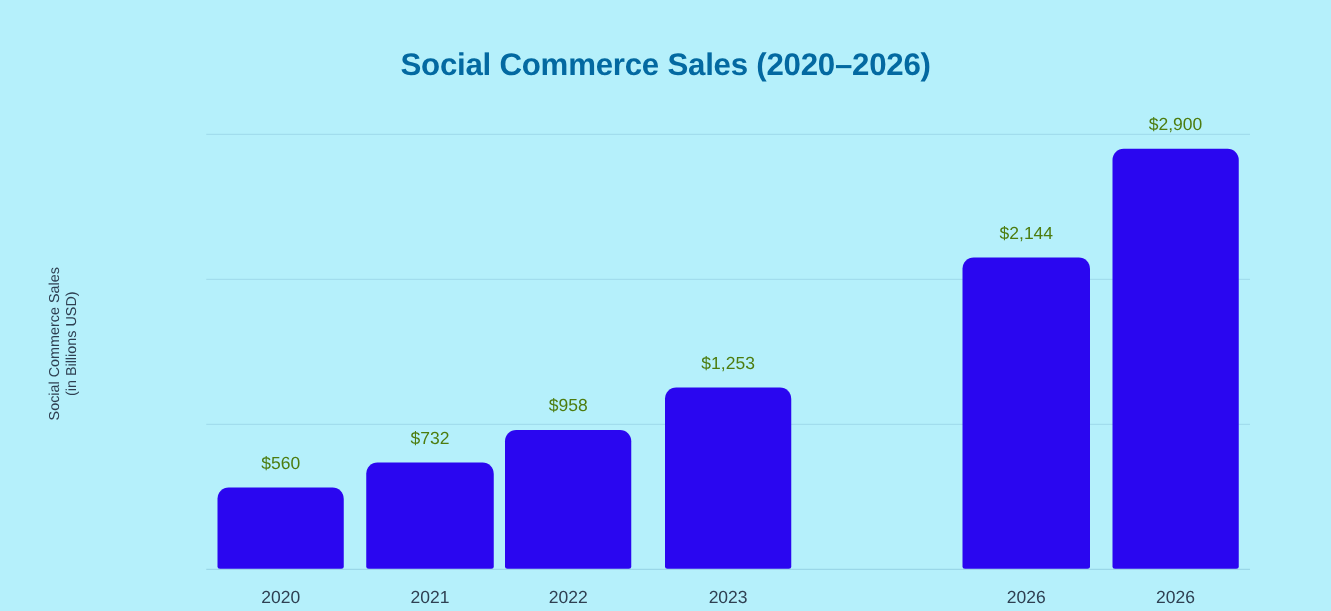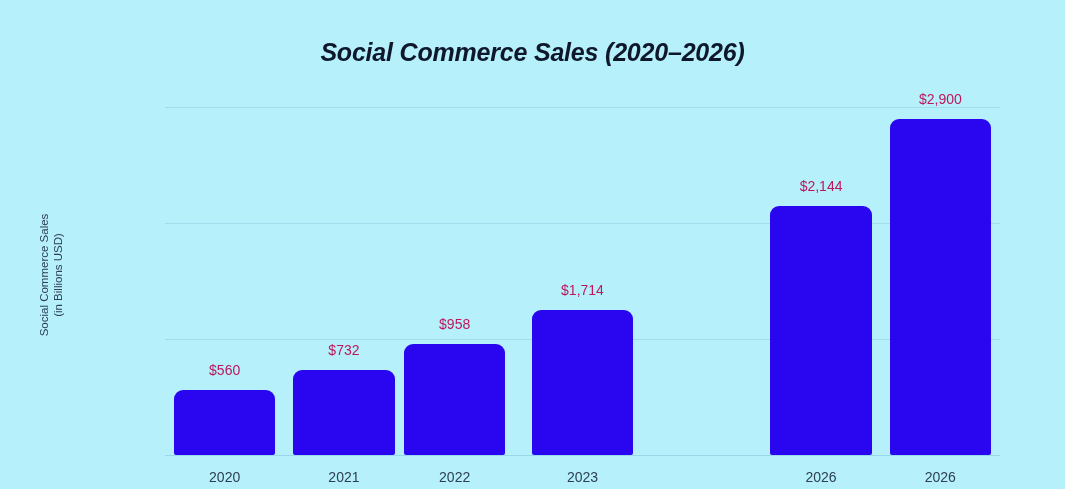--- a/index.html
+++ b/index.html
@@ -23,23 +23,22 @@
 
   
   .chart-title {
     position: absolute;
     top: 38px;
     left: 0;
     width: 1065px;
     text-align: center;
     font-size: 25px;
     font-weight: bold;
-    color: #0f172a;
+    color: #0369a1;
     letter-spacing: -0.2px;
-    font-style: italic;
   }
 
   
   .y-axis-title {
     position: absolute;
     left: 38px;
     top: 165px;
     width: 220px;
     transform-origin: 0 0;
     transform: rotate(-90deg) translate(-100%, 0);
@@ -89,21 +88,21 @@
     right: 0;
     background: #2a06f0;
     border-radius: 9px 9px 2px 2px;
   }
 
   .bar-value {
     position: absolute;
     left: 50%;
     transform: translateX(-50%);
     font-size: 14px;
-    color: #be185d;
+    color: #4d7c0f;
     white-space: nowrap;
   }
 
   .x-tick-label {
     position: absolute;
     top: 362px;
     left: 50%;
     transform: translateX(-50%);
     font-size: 14px;
     color: #2f4052;
@@ -141,21 +140,21 @@
           <div class="bar-value" style="top: 235.088px;">$732</div>
           <div class="x-tick-label">2021</div>
         </div>
         <div class="bar-slot" style="left: 239px; width: 101.286px;">
           <div class="bar" style="height: 111.128px; background: rgb(42, 6, 240);"></div>
           <div class="bar-value" style="top: 208.872px;">$958</div>
           <div class="x-tick-label">2022</div>
         </div>
         <div class="bar-slot" style="left: 366.857px; width: 101.286px;">
           <div class="bar" style="height: 145.348px; background: rgb(42, 6, 240);"></div>
-          <div class="bar-value" style="top: 174.652px;">$1,714</div>
+          <div class="bar-value" style="top: 174.652px;">$1,253</div>
           <div class="x-tick-label">2023</div>
         </div>
         <div class="bar-slot" style="left: 605.429px; width: 101.286px;">
           <div class="bar" style="height: 248.704px; background: rgb(42, 6, 240);"></div>
           <div class="bar-value" style="top: 71.296px;">$2,144</div>
           <div class="x-tick-label">2026</div>
         </div>
         <div class="bar-slot" style="left: 724.714px; width: 101.286px;">
           <div class="bar" style="height: 336.4px; background: rgb(42, 6, 240);"></div>
           <div class="bar-value" style="top: -16.4px;">$2,900</div>

